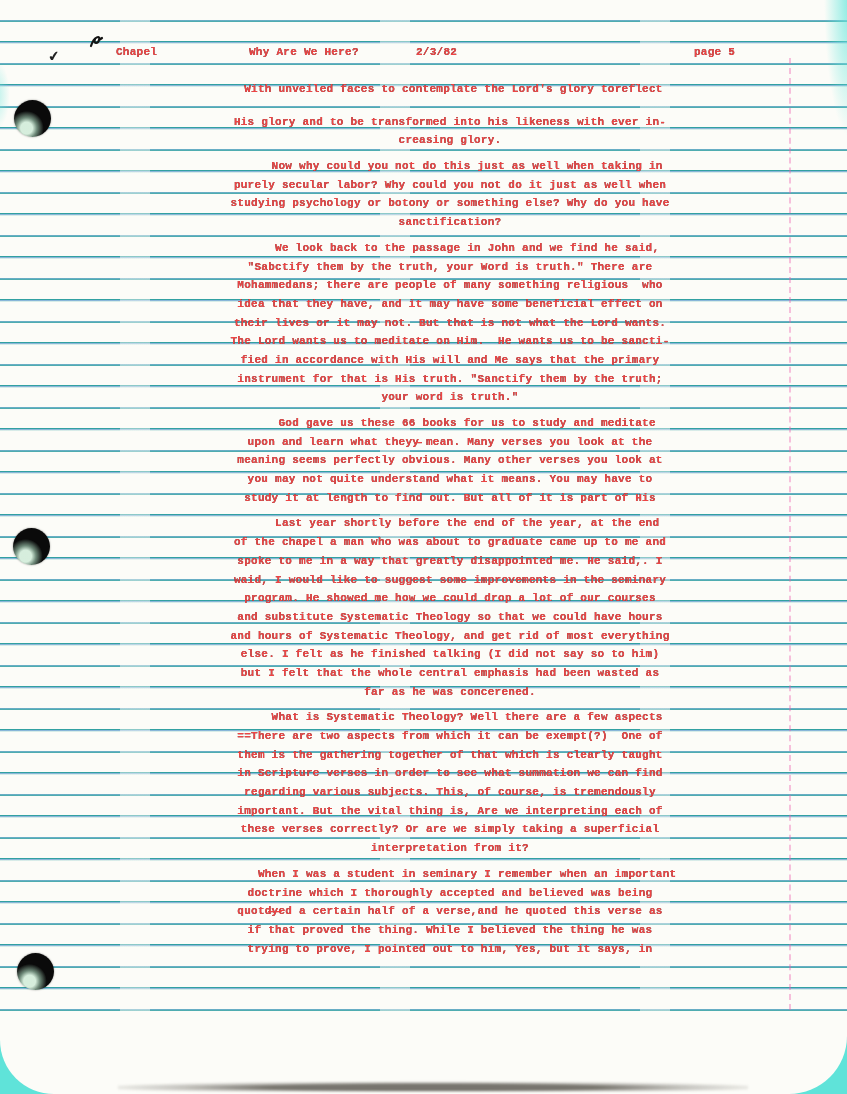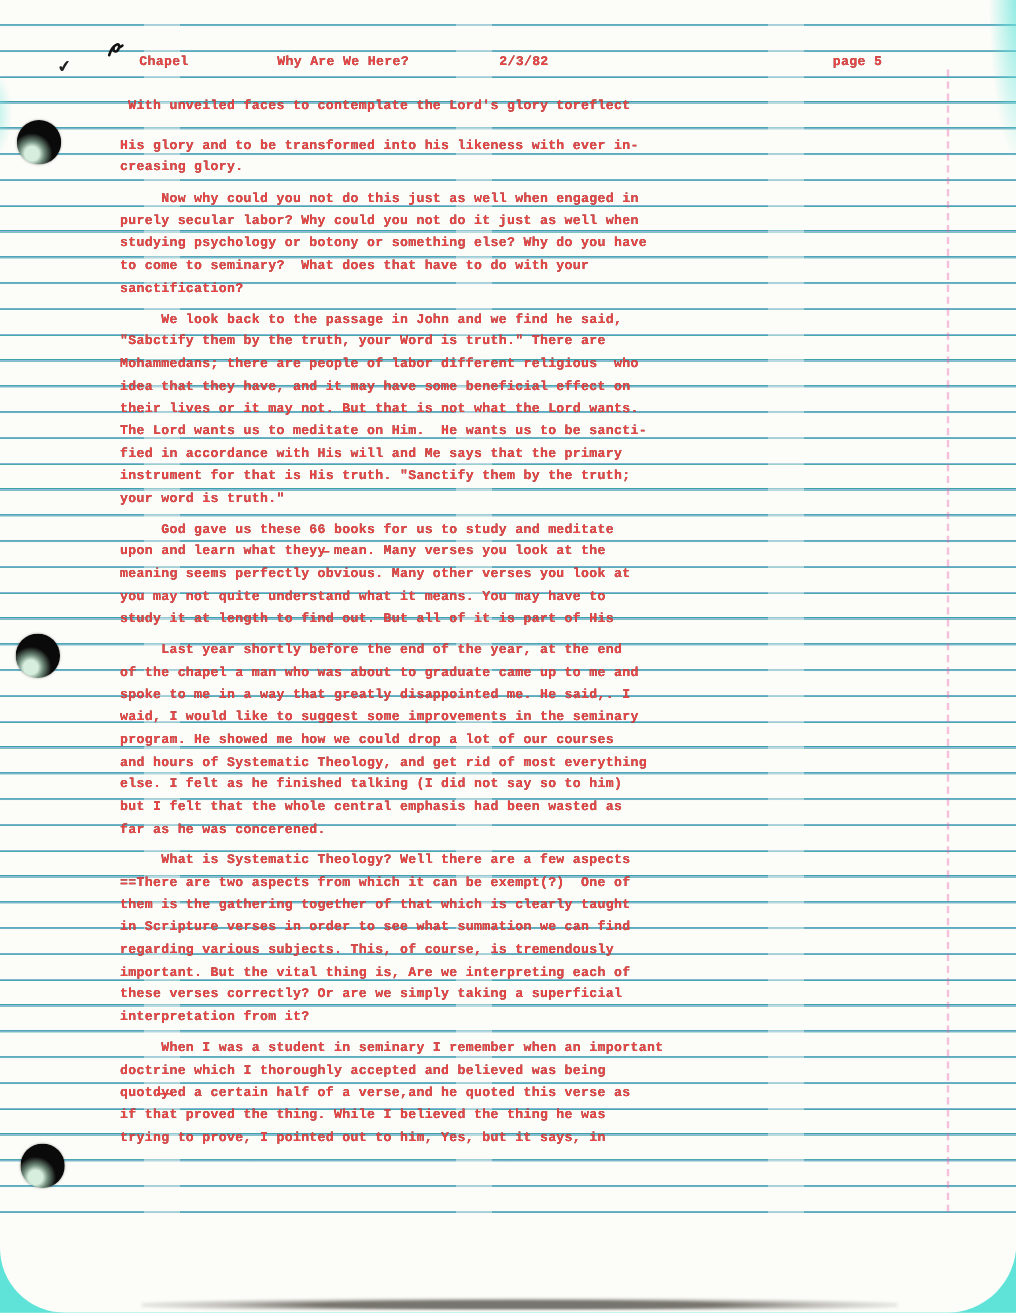--- a/index.html
+++ b/index.html
@@ -48,30 +48,30 @@
   .hole1{left:14px;top:100px;}
   .hole2{left:13px;top:528px;}
   .hole3{left:17px;top:953px;}
   .typed{
     color:#ef4444;font-weight:bold;font-size:11px;letter-spacing:0.26px;
     text-shadow:0 0 0.5px rgba(25,25,25,0.85);
   }
   .header-row{position:absolute;top:46px;left:0;width:847px;height:20px;}
   .header-row span{position:absolute;white-space:pre;}
   .h-section{left:116px;}
-  .h-title{left:231px;}
+  .h-title{left:249px;}
   .h-date{left:416px;}
   .h-page{left:694px;font-family:Liberation Mono, monospace;}
   .checkmark{
     position:absolute;left:48px;top:48px;font-size:14px;color:#222;
     transform:rotate(-8deg);font-family:"DejaVu Sans",sans-serif;
   }
   .pen-mark{position:absolute;left:88px;top:33px;}
   .body-text{position:absolute;left:100px;top:80px;width:700px;}
-  .para{margin:0 0 7px 0;}
+  .para{margin:0 0 7px 0;text-align:center;}
   .para:first-child{margin-bottom:14px;}
   .line{white-space:pre;line-height:18.7px;height:18.7px;}
   .corner-smudge{
     position:absolute;right:-4px;top:-6px;width:28px;height:150px;
     background:radial-gradient(ellipse at top right, rgba(105,230,220,0.85), rgba(105,230,220,0) 68%);
     pointer-events:none;
   }
   .left-smudge{
     position:absolute;left:-4px;top:60px;width:14px;height:70px;
     background:radial-gradient(ellipse at left, rgba(125,232,222,0.55), rgba(125,232,222,0) 70%);
@@ -110,50 +110,50 @@
 
   <main class="body-text typed" id="typed-body">
       <div class="para">
         <div class="line"> With unveiled faces to contemplate the Lord's glory toreflect</div>
       </div>
       <div class="para">
         <div class="line">His glory and to be transformed into his likeness with ever in-</div>
         <div class="line">creasing glory.</div>
       </div>
       <div class="para">
-        <div class="line">     Now why could you not do this just as well when engaged in</div>
+        <div class="line">     Now why could you not do this just as well when taking in</div>
         <div class="line">purely secular labor? Why could you not do it just as well when</div>
         <div class="line">studying psychology or botony or something else? Why do you have</div>
-        <div class="line">to come to seminary?  What does that have to do with your</div>
         <div class="line">sanctification?</div>
       </div>
       <div class="para">
         <div class="line">     We look back to the passage in John and we find he said,</div>
         <div class="line">"Sabctify them by the truth, your Word is truth." There are</div>
-        <div class="line">Mohammedans; there are people of labor different religious  who</div>
+        <div class="line">Mohammedans; there are people of many something religious  who</div>
         <div class="line">idea that they have, and it may have some beneficial effect on</div>
         <div class="line">their lives or it may not. But that is not what the Lord wants.</div>
         <div class="line">The Lord wants us to meditate on Him.  He wants us to be sancti-</div>
         <div class="line">fied in accordance with His will and Me says that the primary</div>
         <div class="line">instrument for that is His truth. "Sanctify them by the truth;</div>
         <div class="line">your word is truth."</div>
       </div>
       <div class="para">
         <div class="line">     God gave us these 66 books for us to study and meditate</div>
         <div class="line">upon and learn what theyy̶ mean. Many verses you look at the</div>
         <div class="line">meaning seems perfectly obvious. Many other verses you look at</div>
         <div class="line">you may not quite understand what it means. You may have to</div>
         <div class="line">study it at length to find out. But all of it is part of His</div>
       </div>
       <div class="para">
         <div class="line">     Last year shortly before the end of the year, at the end</div>
         <div class="line">of the chapel a man who was about to graduate came up to me and</div>
         <div class="line">spoke to me in a way that greatly disappointed me. He said,. I</div>
         <div class="line">waid, I would like to suggest some improvements in the seminary</div>
         <div class="line">program. He showed me how we could drop a lot of our courses</div>
+        <div class="line">and substitute Systematic Theology so that we could have hours</div>
         <div class="line">and hours of Systematic Theology, and get rid of most everything</div>
         <div class="line">else. I felt as he finished talking (I did not say so to him)</div>
         <div class="line">but I felt that the whole central emphasis had been wasted as</div>
         <div class="line">far as he was concerened.</div>
       </div>
       <div class="para">
         <div class="line">     What is Systematic Theology? Well there are a few aspects</div>
         <div class="line">==There are two aspects from which it can be exempt(?)  One of</div>
         <div class="line">them is the gathering together of that which is clearly taught</div>
         <div class="line">in Scripture verses in order to see what summation we can find</div>

